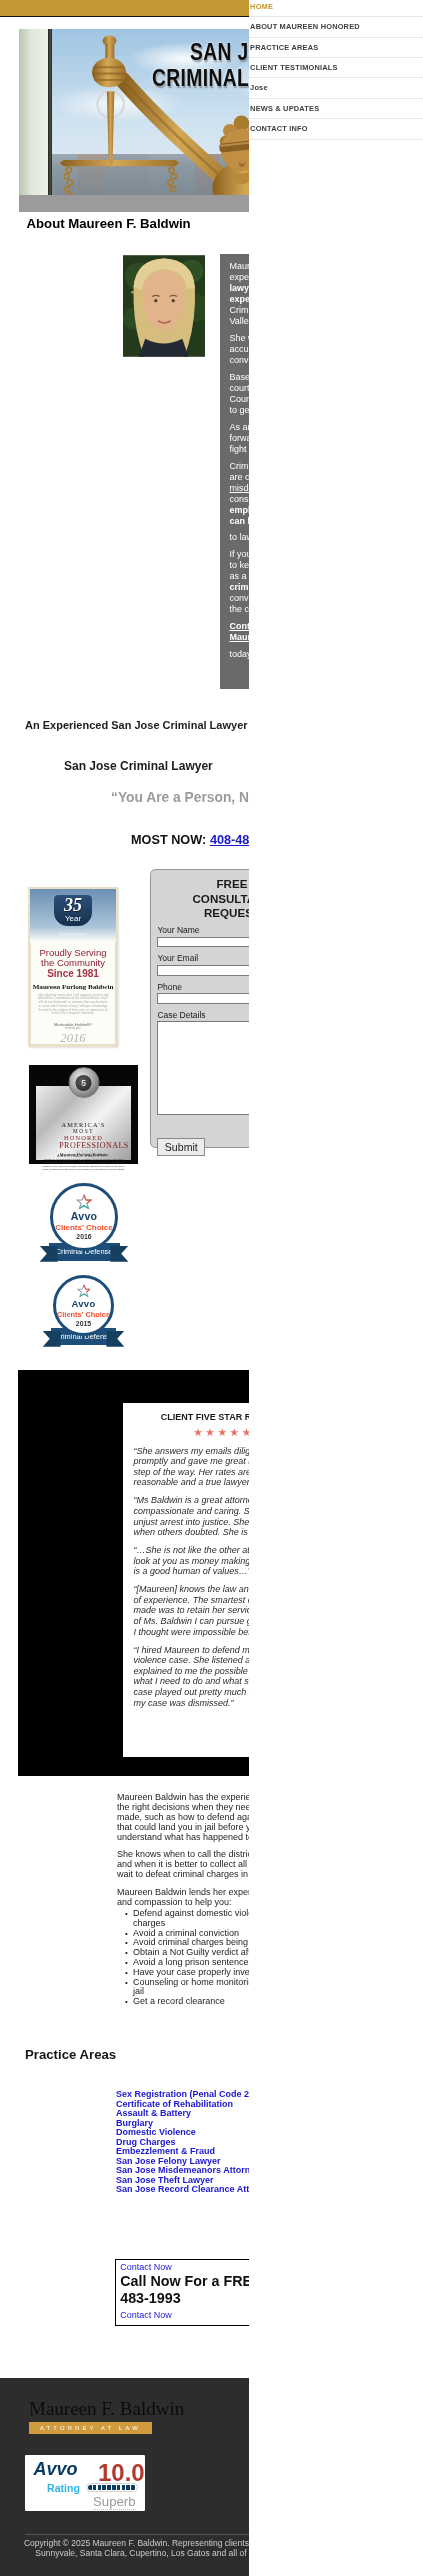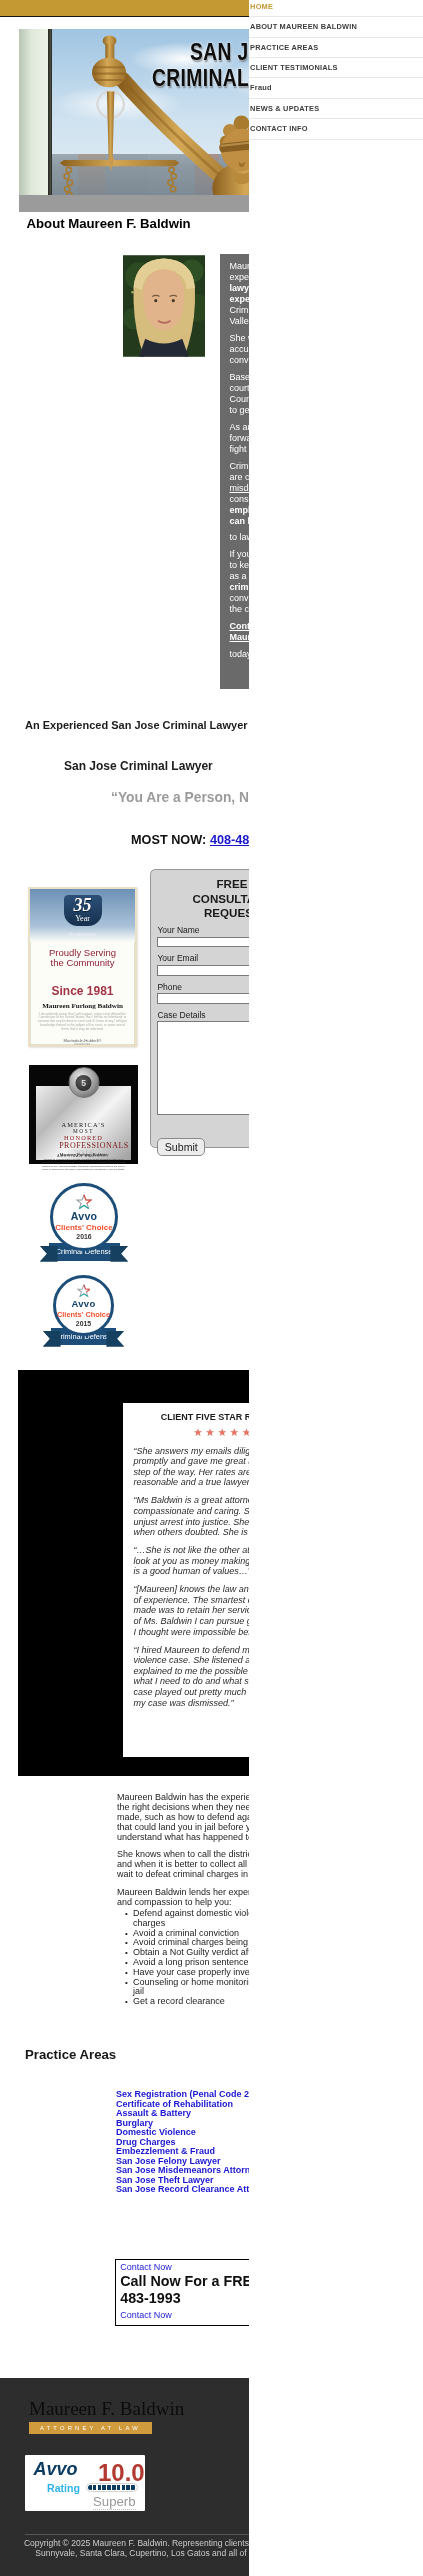--- a/index.html
+++ b/index.html
@@ -42,48 +42,48 @@
   .bio-box p{margin:0 0 5.8px 0;}
   .bio-box .b{font-weight:bold;} .bio-box .u{text-decoration:underline;}
 
   .h-exp{position:absolute;left:25px;top:719px;font-size:11px;font-weight:bold;color:#1c1c1c;white-space:nowrap;z-index:1;}
   .h-sjcl{position:absolute;left:64px;top:759px;font-size:12px;font-weight:bold;color:#1c1c1c;white-space:nowrap;z-index:1;}
   .quote-line{position:absolute;left:111px;top:790px;font-size:13.8px;font-weight:bold;color:#9b9b9b;white-space:nowrap;z-index:1;}
   .callnow{position:absolute;left:131px;top:833px;font-size:12.7px;font-weight:bold;color:#111;white-space:nowrap;z-index:1;}
   .callnow a{color:#1b18cc;text-decoration:underline;margin-left:3.7px;}
 
   
-  .cert{position:absolute;left:28px;top:887px;width:109px;height:160px;background:#fdfdf8;
+  .cert{position:absolute;left:28px;top:887px;width:90px;height:160px;background:#fdfdf8;
         border:2.6px solid #e9e0c6;box-shadow:inset 0 0 0 0.5px #cbc3a5, 0.5px 1.1px 2.1px rgba(0,0,0,.25);
         overflow:hidden;text-align:center;z-index:1;}
   .cert-blue{height:53px;background:linear-gradient(#6d90b5,#a9c2d8 70%,#fdfdf8);position:relative;}
   .cert-shield{position:absolute;left:50%;top:6.4px;transform:translateX(-50%);width:38px;height:31px;
         background:linear-gradient(#2c5078,#16304d);border-radius:4.2px 4.2px 13.8px 13.8px;color:#fff;}
   .cert-35{font-family:"Liberation Serif",serif;font-size:18px;font-weight:bold;font-style:italic;line-height:21px;
         text-shadow:0.5px 0.5px 0 #0d2238;}
-  .cert-year{font-family:Liberation Serif, serif;font-size:8px;line-height:6.4px;}
+  .cert-year{font-family:Liberation Sans, sans-serif;font-size:8px;line-height:6.4px;}
   .cert-anniv{font-size:5.3px;font-style:italic;color:#eef;margin-top:2.1px;}
   .cert-red1{margin-top:6.4px;font-size:9.5px;line-height:10px;font-weight:normal;color:#8e1f33;}
-  .cert-red2{font-size:12px;font-weight:bold;color:#a23545;margin-top:16px;}
+  .cert-red2{font-size:10px;font-weight:bold;color:#a23545;margin-top:0;}
   .cert-name{font-family:"Liberation Serif",serif;font-size:7.1px;font-weight:bold;color:#151515;margin-top:3.2px;}
   .cert-oath{font-size:3.2px;color:#a9a9a9;line-height:3.7px;margin:3.2px 7.4px 0 7.4px;}
   .cert-mh{font-size:4.2px;color:#666;margin-top:6.4px;}
   .cert-sub{font-size:2.6px;color:#999;}
   .cert-2016{font-family:"Liberation Serif",serif;font-size:12.7px;color:rgba(120,120,120,.55);font-style:italic;margin-top:1.1px;}
   .cert-an2{font-size:3.2px;letter-spacing:1.6px;color:#999;}
 
   
   .form-box{position:absolute;left:150px;top:869px;width:164px;height:279px;background:#d4d4d4;
         border:1.1px solid #969696;border-radius:5.3px;padding:6.4px;z-index:1;color:#1a1a1a;}
   .form-title{width:79px;margin:1.1px auto 0 auto;text-align:center;font-size:11.6px;font-weight:bold;line-height:14.3px;}
   .form-label{font-size:8.5px;margin-top:4.8px;}
   .form-input{width:100%;height:10.6px;background:#fff;border:0.5px solid #7a7a7a;margin-top:1.6px;}
   .form-textarea{width:100%;height:94px;background:#fff;border:0.5px solid #7a7a7a;margin-top:1.6px;}
   .submit-btn{margin-top:21px;display:inline-block;font-size:10.6px;padding:1.6px 6.4px;background:#ececec;
-        border:0.5px solid #8a8a8a;border-radius:5px;color:#222;}
+        border:0.5px solid #8a8a8a;border-radius:0;color:#222;}
 
   
   .plaque{position:absolute;left:29px;top:1065px;width:109px;height:99px;background:#070707;z-index:1;text-align:center;}
   .plaque-silver{position:absolute;left:6.9px;right:6.9px;top:21px;bottom:4.2px;
         background:linear-gradient(135deg,#ededed,#b9b9b9 30%,#f4f4f4 55%,#9e9e9e);}
   .medal{position:absolute;left:50%;top:2.1px;transform:translateX(-50%);width:31px;height:31px;border-radius:50%;
         background:radial-gradient(circle at 40% 35%,#f2f2f2,#9a9a9a 55%,#4c4c4c);border:1.1px solid #777;
         display:flex;align-items:center;justify-content:center;z-index:2;}
   .medal-inner{width:16px;height:16px;border-radius:50%;background:radial-gradient(circle at 40% 35%,#5c5c5c,#1d1d1d);
         color:#ddd;font-size:8.5px;font-weight:bold;line-height:16px;}
@@ -412,23 +412,23 @@
         </div>
       <div class="ab-superb" data-interactable="false">Superb</div>
     </div>
     <div class="f-divider" data-interactable="false"></div>
     <div class="f-copy" data-interactable="false">Copyright © 2025 Maureen F. Baldwin. Representing clients in San Jose, Palo Alto, Sunnyvale, Santa Clara, Cupertino, Los Gatos and all of Santa Clara County.</div>
   </div>
 
   <div class="nav-overlay" data-interactable="false">
     <div class="nav-list" id="navlist" data-interactable="false">
         <div class="nav-item active" data-interactable="true">HOME</div>
-        <div class="nav-item" data-interactable="true">ABOUT MAUREEN BALDWIN</div>
+        <div class="nav-item" data-interactable="true">ABOUT MAUREEN HONORED</div>
         <div class="nav-item" data-interactable="true">PRACTICE AREAS</div>
         <div class="nav-item" data-interactable="true">CLIENT TESTIMONIALS</div>
-        <div class="nav-item" data-interactable="true">Fraud</div>
+        <div class="nav-item" data-interactable="true">Jose</div>
         <div class="nav-item" data-interactable="true">NEWS &amp; UPDATES</div>
         <div class="nav-item" data-interactable="true">CONTACT INFO</div>
       </div>
   </div>
 
 </div>
 
 
 </body></html>

